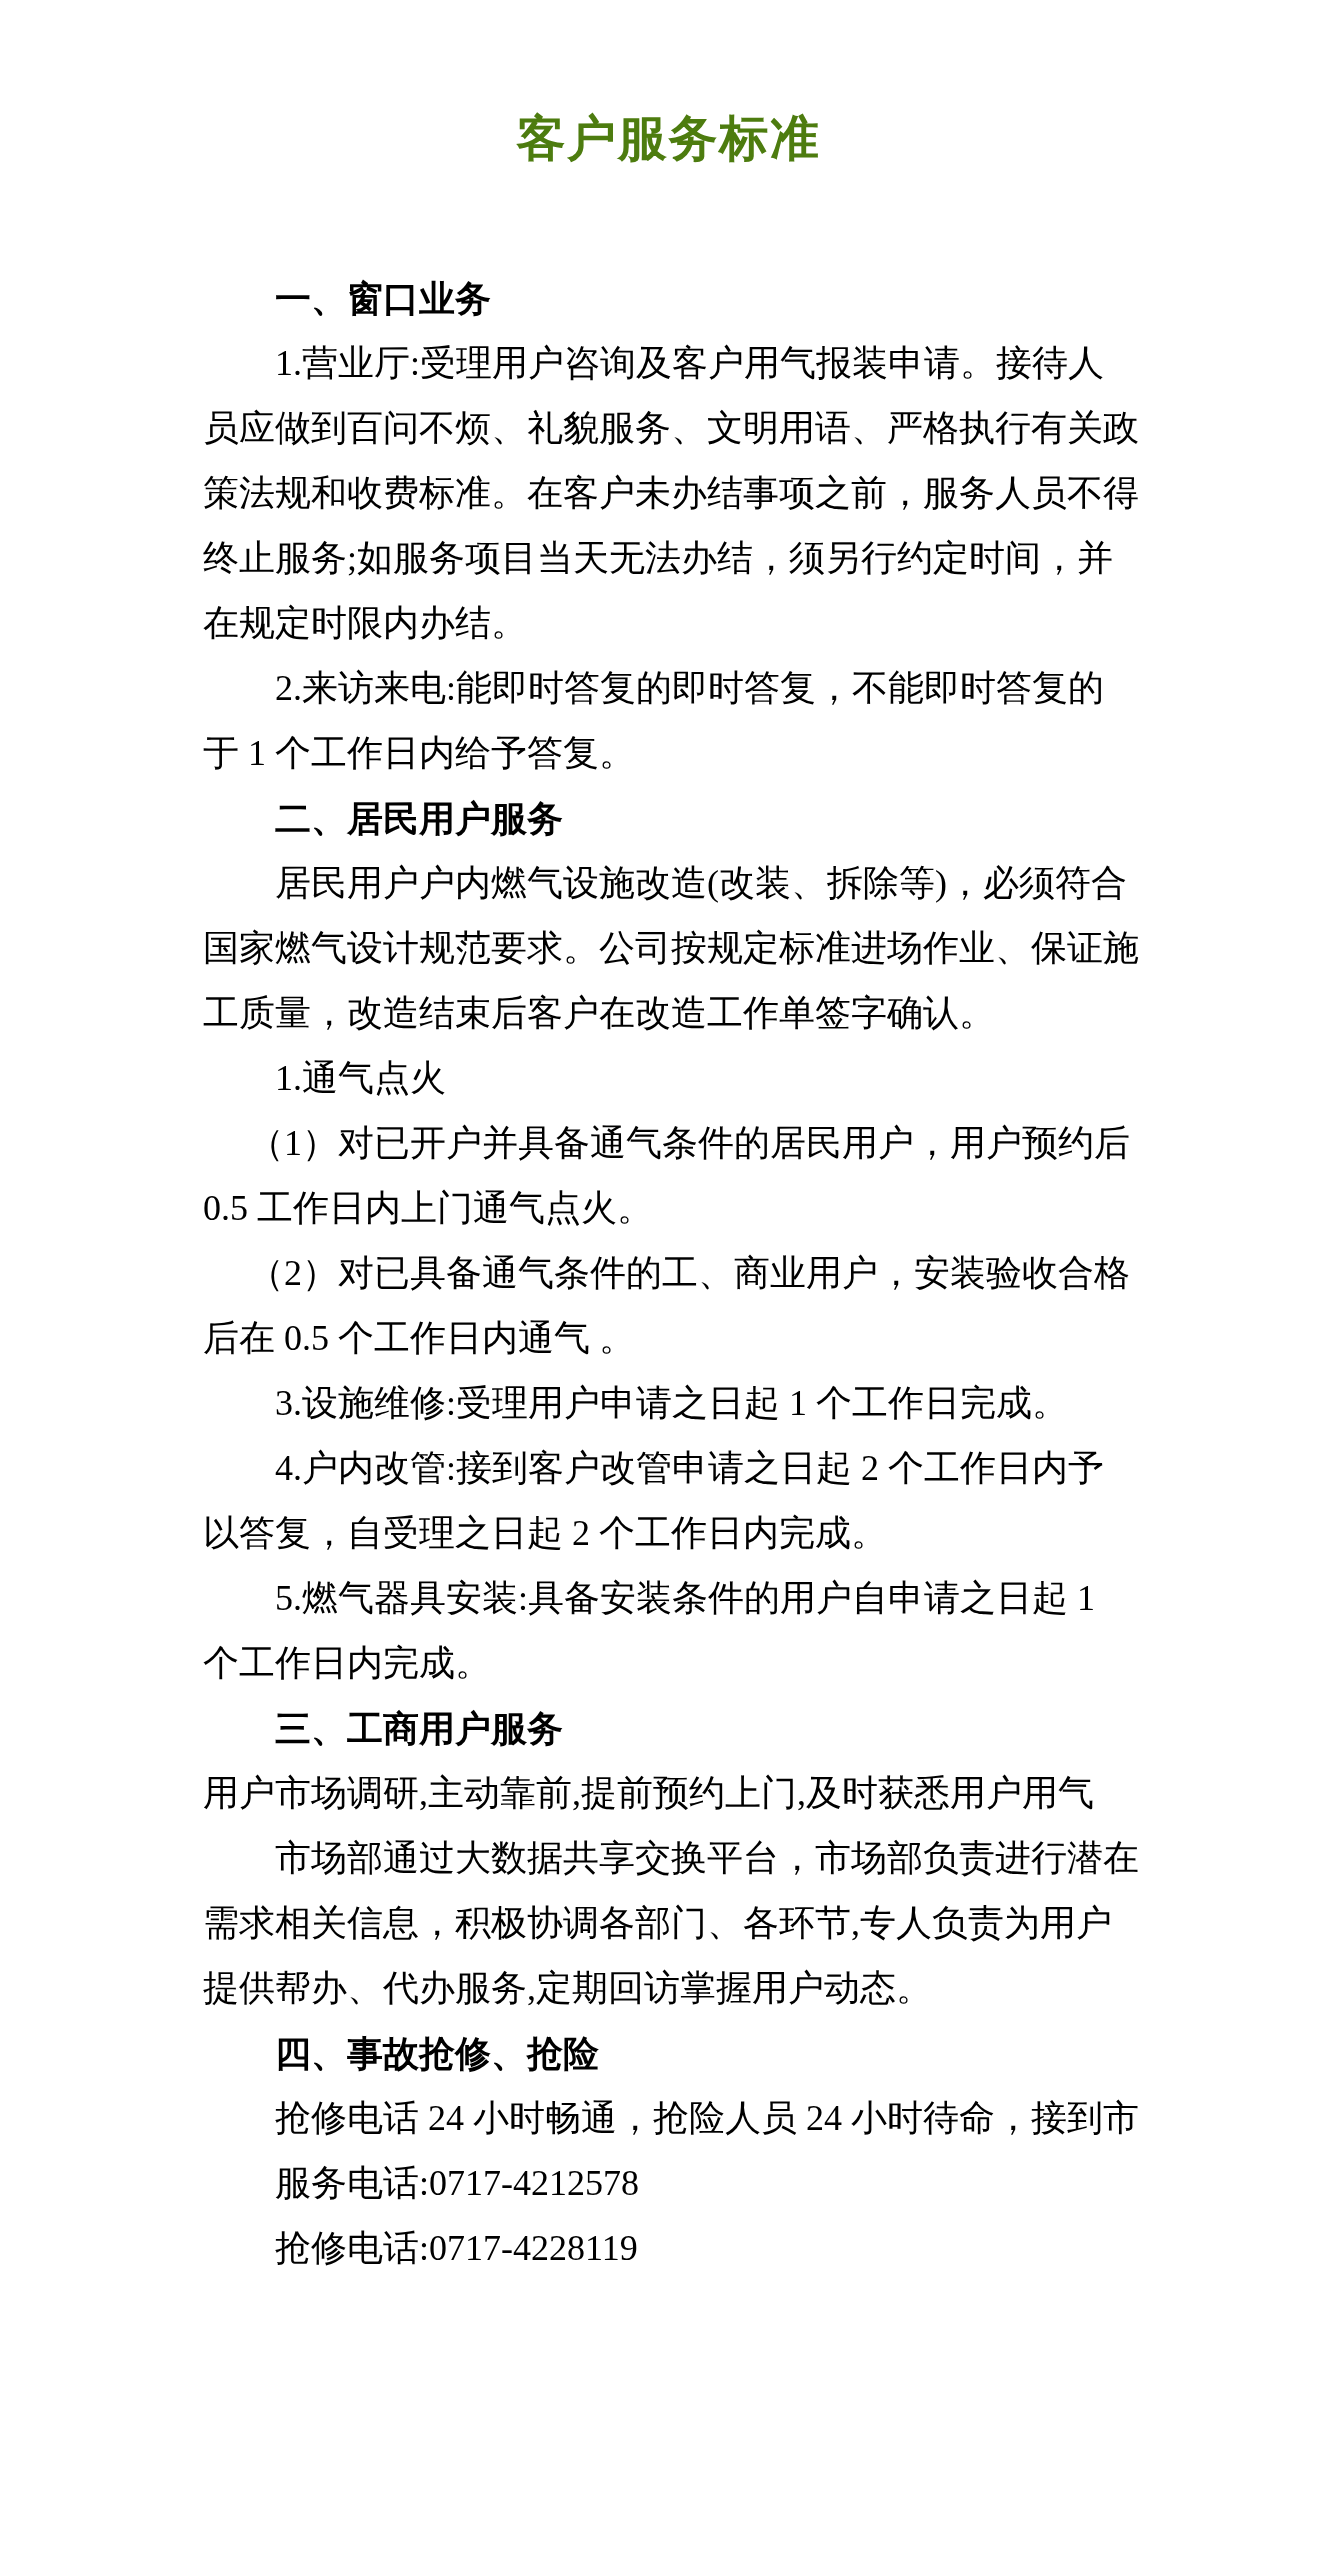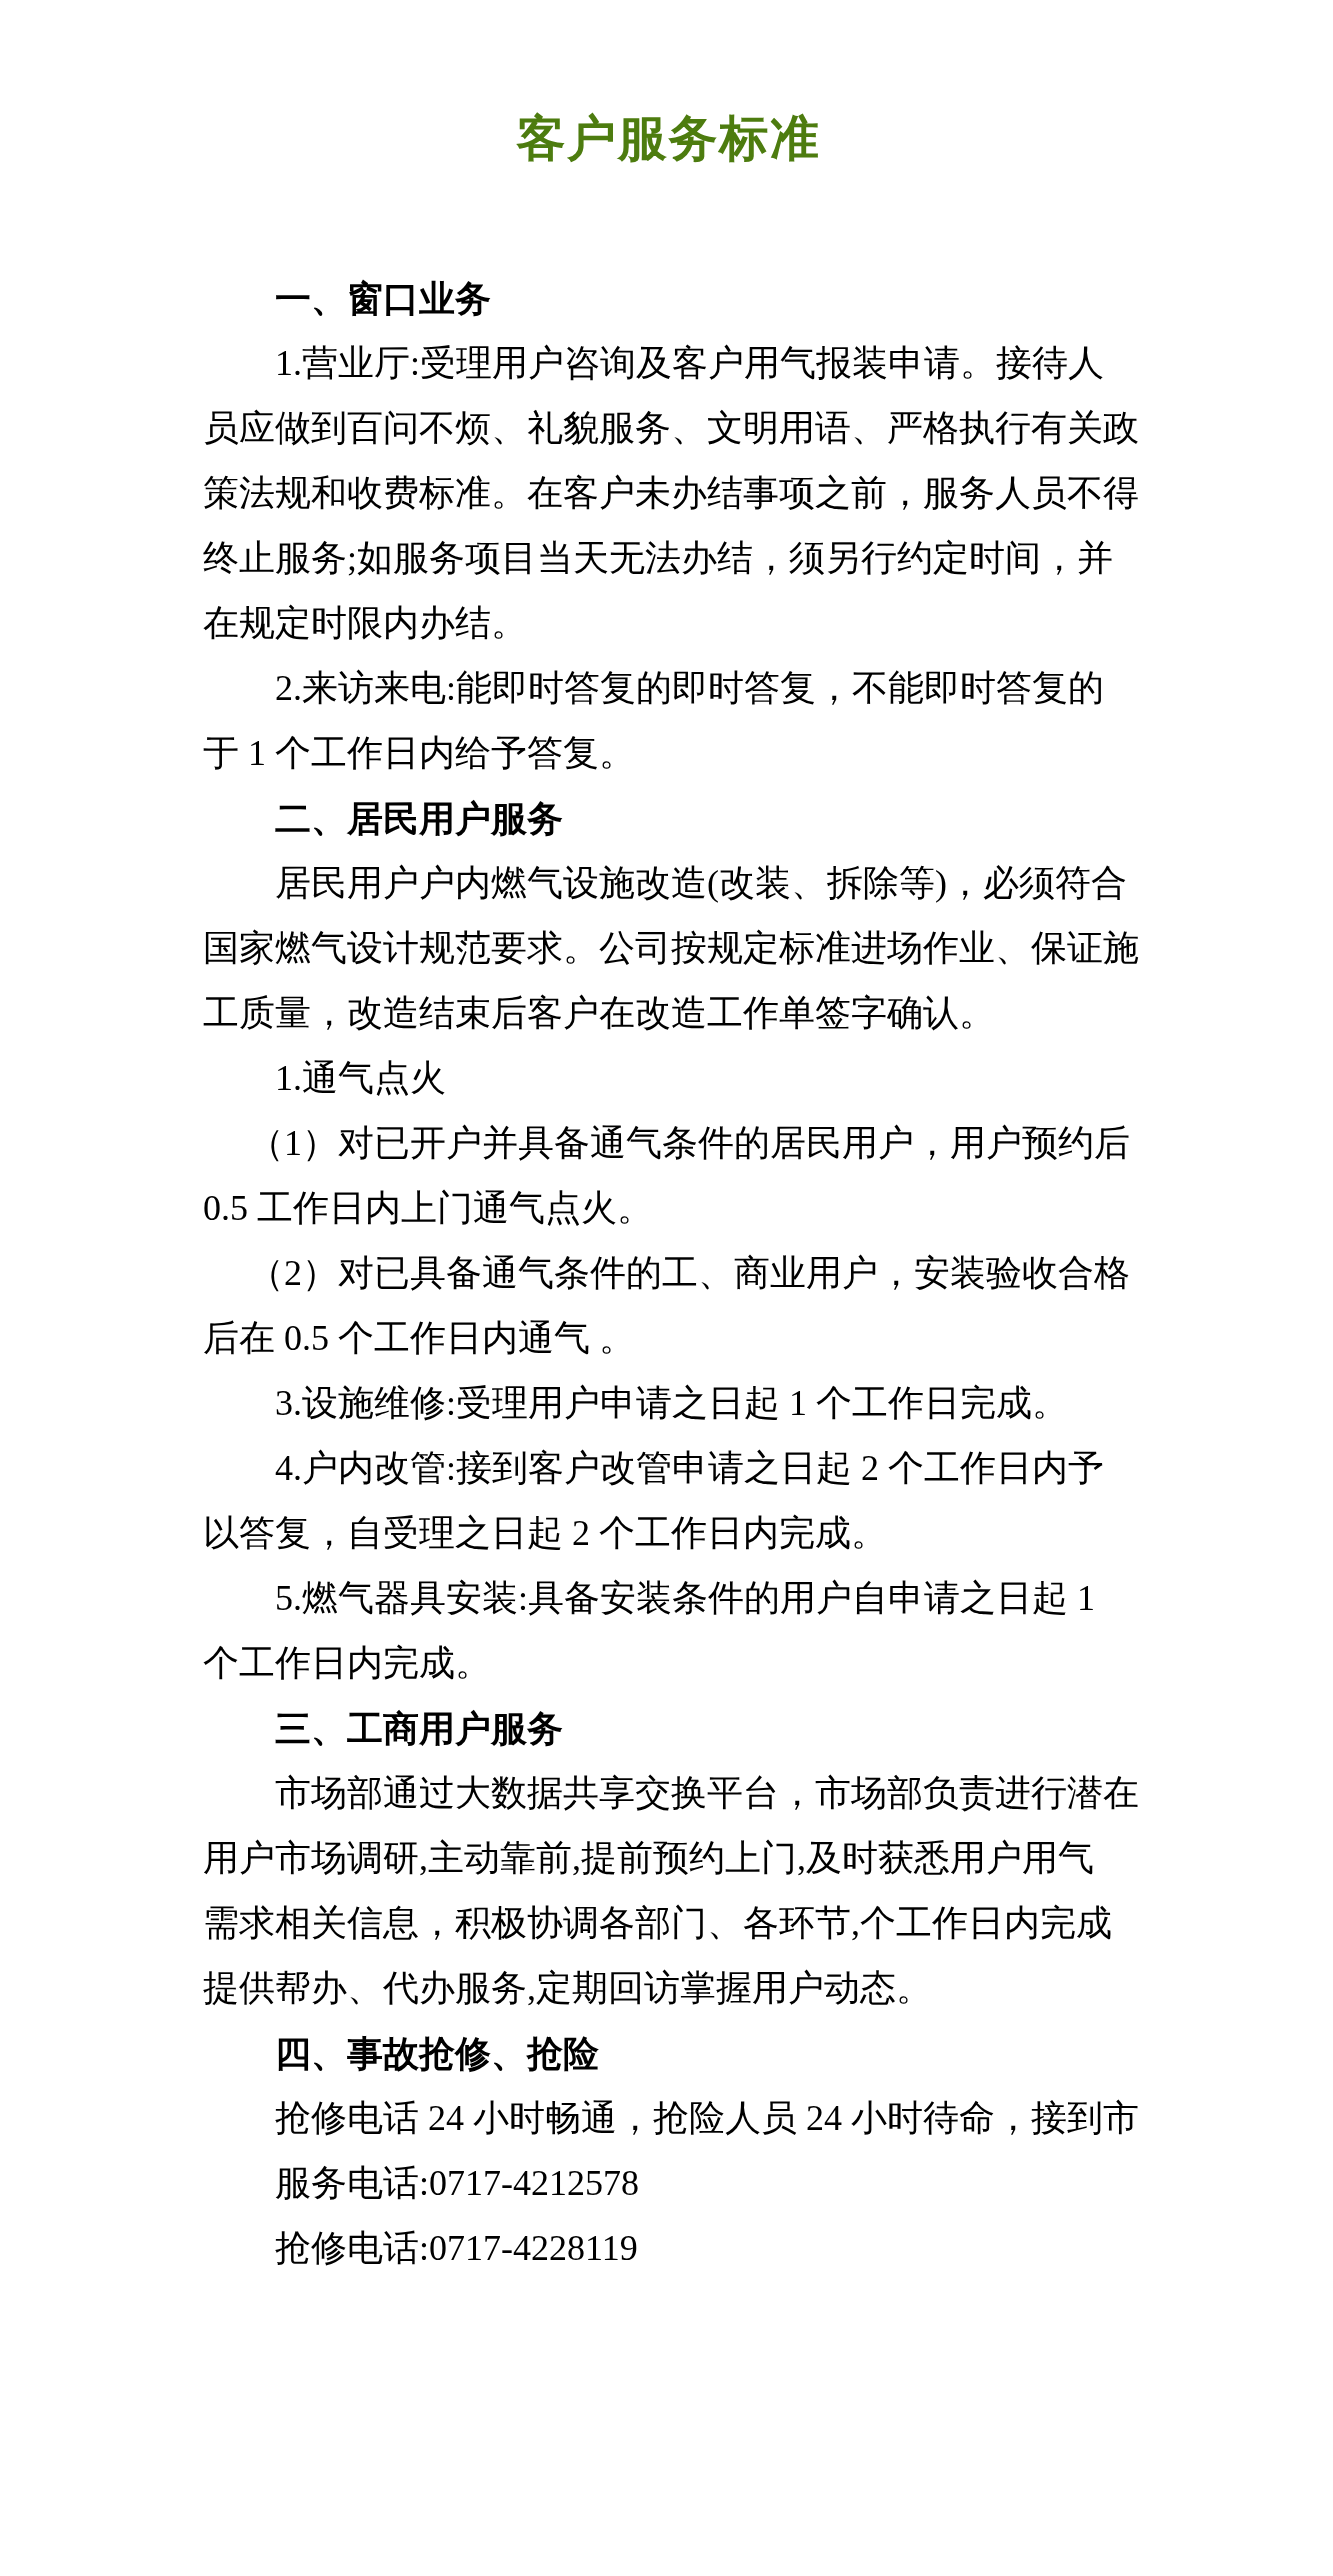--- a/index.html
+++ b/index.html
@@ -75,23 +75,23 @@
       <div class="line item">（1）对已开户并具备通气条件的居民用户，用户预约后</div>
       <div class="line flush">0.5 工作日内上门通气点火。</div>
       <div class="line item">（2）对已具备通气条件的工、商业用户，安装验收合格</div>
       <div class="line flush">后在 0.5 个工作日内通气 。</div>
       <div class="line first">3.设施维修:受理用户申请之日起 1 个工作日完成。</div>
       <div class="line first">4.户内改管:接到客户改管申请之日起 2 个工作日内予</div>
       <div class="line flush">以答复，自受理之日起 2 个工作日内完成。</div>
       <div class="line first">5.燃气器具安装:具备安装条件的用户自申请之日起 1</div>
       <div class="line flush">个工作日内完成。</div>
       <div class="line heading">三、工商用户服务</div>
+      <div class="line flush">用户市场调研,主动靠前,提前预约上门,及时获悉用户用气</div>
       <div class="line first">市场部通过大数据共享交换平台，市场部负责进行潜在</div>
-      <div class="line flush">用户市场调研,主动靠前,提前预约上门,及时获悉用户用气</div>
-      <div class="line flush">需求相关信息，积极协调各部门、各环节,个工作日内完成</div>
+      <div class="line flush">需求相关信息，积极协调各部门、各环节,专人负责为用户</div>
       <div class="line flush">提供帮办、代办服务,定期回访掌握用户动态。</div>
       <div class="line heading">四、事故抢修、抢险</div>
       <div class="line first">抢修电话 24 小时畅通，抢险人员 24 小时待命，接到市</div>
       <div class="line first">服务电话:0717-4212578</div>
       <div class="line first">抢修电话:0717-4228119</div>
     </div>
 </div>
 
 
 </body></html>

